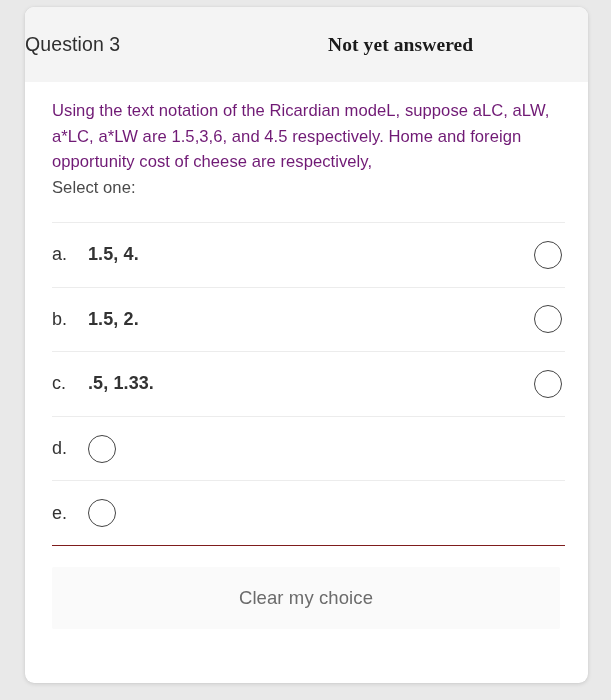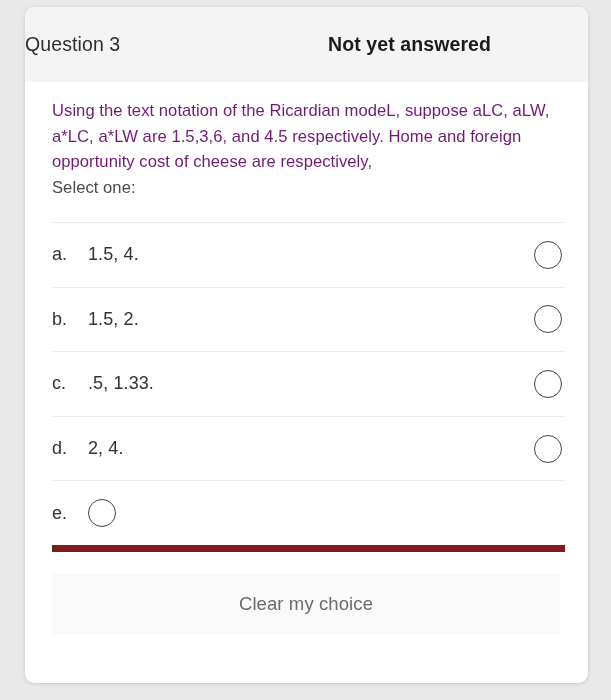--- a/index.html
+++ b/index.html
@@ -58,20 +58,21 @@
     white-space: nowrap;
   }
   .header-right {
     flex: 1;
     display: flex;
     flex-direction: column;
     justify-content: center;
     height: 75px;
     box-sizing: border-box;
     padding-left: 0px;
+    font-family: Liberation Serif, serif;
   }
   .status-line {
     font-size: 19.5px;
     font-weight: 700;
     color: #1b1b1b;
     line-height: 29px;
     white-space: nowrap;
     letter-spacing: 0.1px;
   }
 
@@ -117,35 +118,36 @@
     color: #333333;
     width: 36px;
     flex: 0 0 auto;
     letter-spacing: 0.1px;
   }
   .option-value {
     font-size: 18px;
     color: #333333;
     flex: 1 1 auto;
     letter-spacing: 0.1px;
+    font-weight: bold;
   }
   .radio {
     flex: 0 0 auto;
     width: 28px;
     height: 28px;
     border: 1.9px solid #444444;
     border-radius: 50%;
     background: #ffffff;
     box-sizing: border-box;
     margin-right: 3px;
   }
 
   
   .clear-wrap {
-    border-top: 7px solid #7f1d1d;
+    border-top: 1px solid #7f1d1d;
     margin: 0 23px 0 27px;
     padding-top: 21px;
   }
   .clear-button {
     display: block;
     width: 508px;
     height: 62px;
     background: #fafafa;
     border: none;
     border-radius: 2px;
@@ -195,21 +197,20 @@
         </div>
 
         <div class="option-row">
           <span class="option-label">c.</span>
           <span class="option-value">.5, 1.33.</span>
           <span class="radio"></span>
         </div>
 
         <div class="option-row">
           <span class="option-label">d.</span>
-          <span class="option-value">2, 4.</span>
           <span class="radio"></span>
         </div>
 
         <div class="option-row">
           <span class="option-label">e.</span>
           <span class="radio"></span>
         </div>
 
       </div>
 

